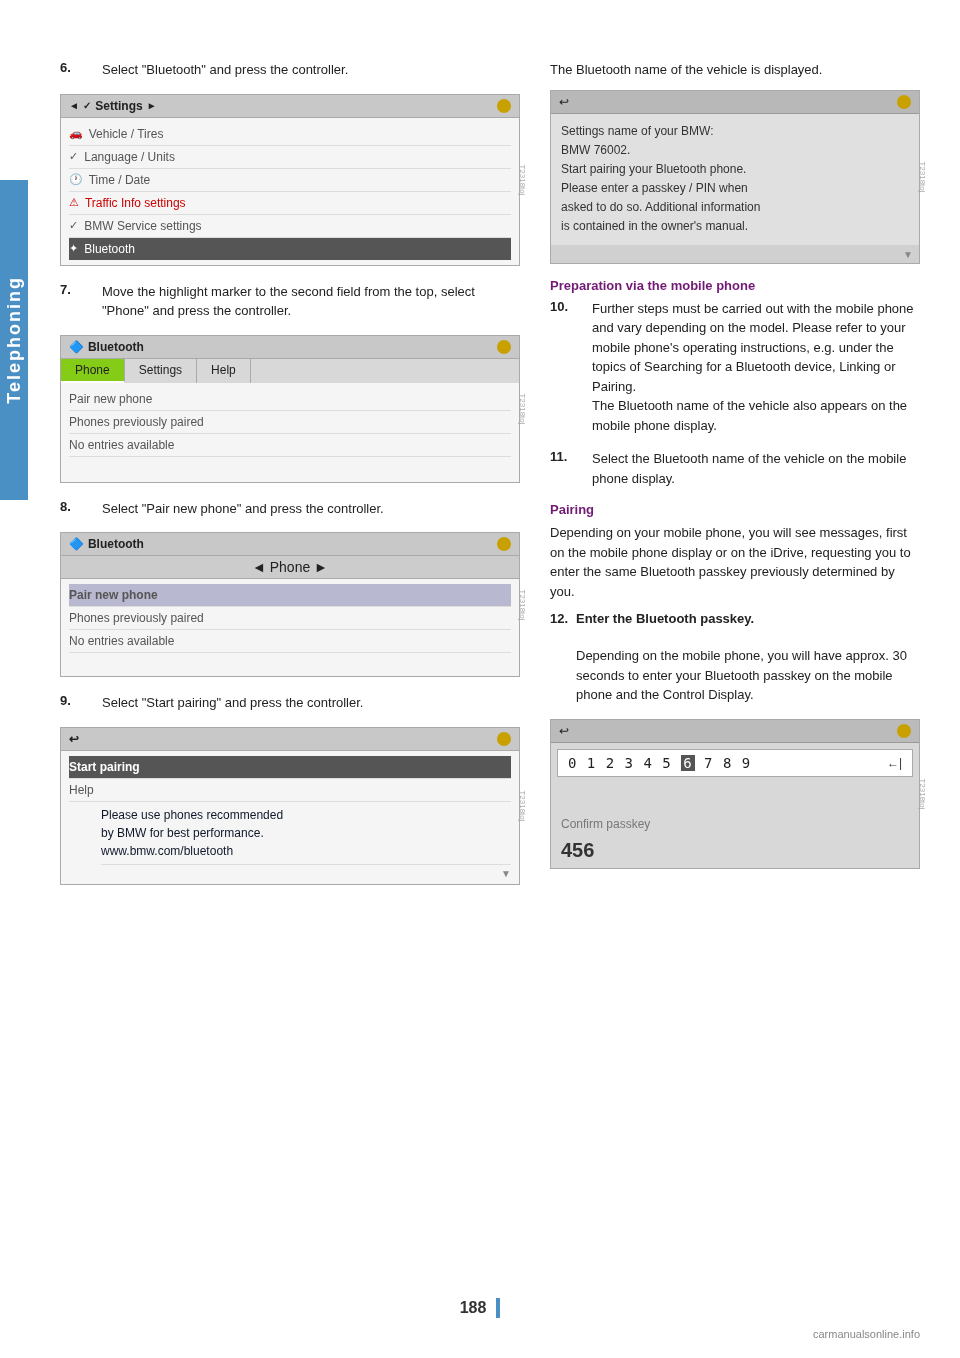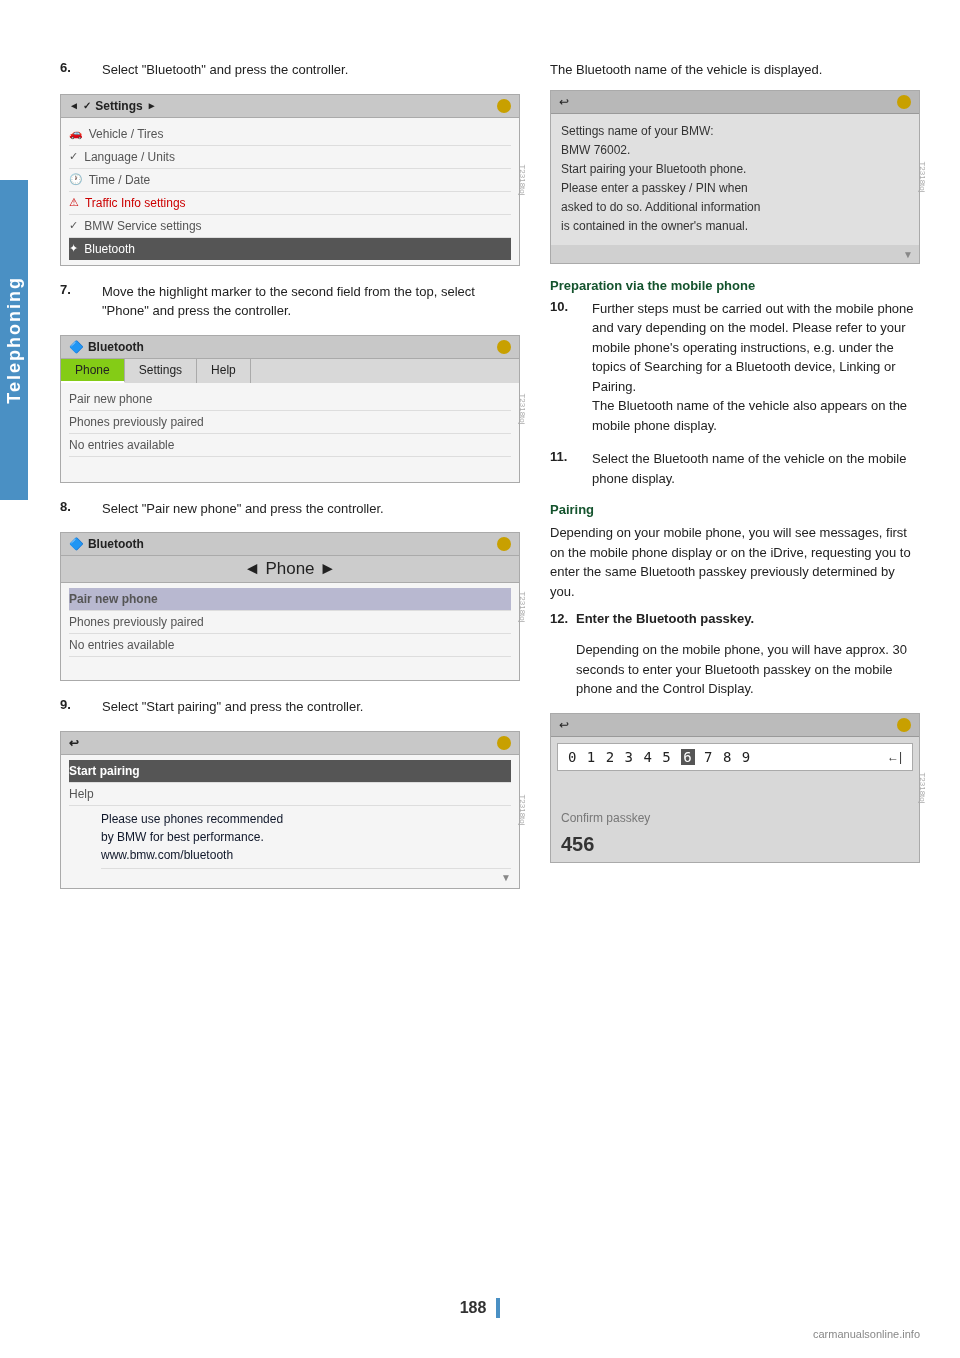--- a/index.html
+++ b/index.html
@@ -201,21 +201,21 @@
     }
     .passkey-value {
       padding: 6px 10px;
       font-size: 20px;
       font-weight: bold;
       color: #333;
     }
 
     
     .section-heading {
-      color: #14532d;
+      color: #701a75;
       font-size: 13px;
       font-weight: bold;
       margin: 14px 0 6px 0;
     }
 
     
     .page-footer {
       position: absolute;
       bottom: 40px;
       left: 0;
@@ -351,21 +351,21 @@
 
       <div class="screen-wrapper">
         <div class="screen-mockup">
           <div class="screen-header">
             <div class="screen-header-title">
               <span style="font-size:12px;">🔷</span>
               <span>Bluetooth</span>
             </div>
             <span class="screen-dot screen-dot-gold"></span>
           </div>
-          <div style="background:#ccc;padding:3px 8px;border-bottom:1px solid #aaa;font-size:17px;text-align:center;">◄ Phone ►</div>
+          <div style="background:#ccc;padding:3px 8px;border-bottom:1px solid #aaa;font-size:14px;text-align:center;">◄ Phone ►</div>
           <div class="screen-body">
             <div class="screen-body-row" style="background:#b8b8d0;font-weight:bold;">Pair new phone</div>
             <div class="screen-body-row">Phones previously paired</div>
             <div class="screen-body-row">No entries available</div>
             <div style="height:18px;"></div>
           </div>
         </div>
         <span class="screenshot-watermark">T2318toj</span>
       </div>
 
@@ -445,21 +445,21 @@
       </div>
 
       <div class="section-heading">Pairing</div>
 
       <p style="line-height:1.5;margin-bottom:10px;font-size:13px;">Depending on your mobile phone, you will see messages, first on the mobile phone display or on the iDrive, requesting you to enter the same Bluetooth passkey previously determined by you.</p>
 
       <div class="step">
         <div class="step-inline">
           <span class="step-num-inline">12.</span>
           <div>
-            <div style="font-weight:bold;margin-bottom:14px;">Enter the Bluetooth passkey.</div>
+            <div style="font-weight:bold;margin-bottom:20px;">Enter the Bluetooth passkey.</div>
             <div class="step-text" style="margin-left:0;">Depending on the mobile phone, you will have approx. 30 seconds to enter your Bluetooth passkey on the mobile phone and the Control Display.</div>
           </div>
         </div>
       </div>
 
       <div class="screen-wrapper">
         <div class="passkey-screen">
           <div class="passkey-header">
             <span style="font-size:12px;">↩</span>
             <span class="screen-dot screen-dot-gold"></span>

